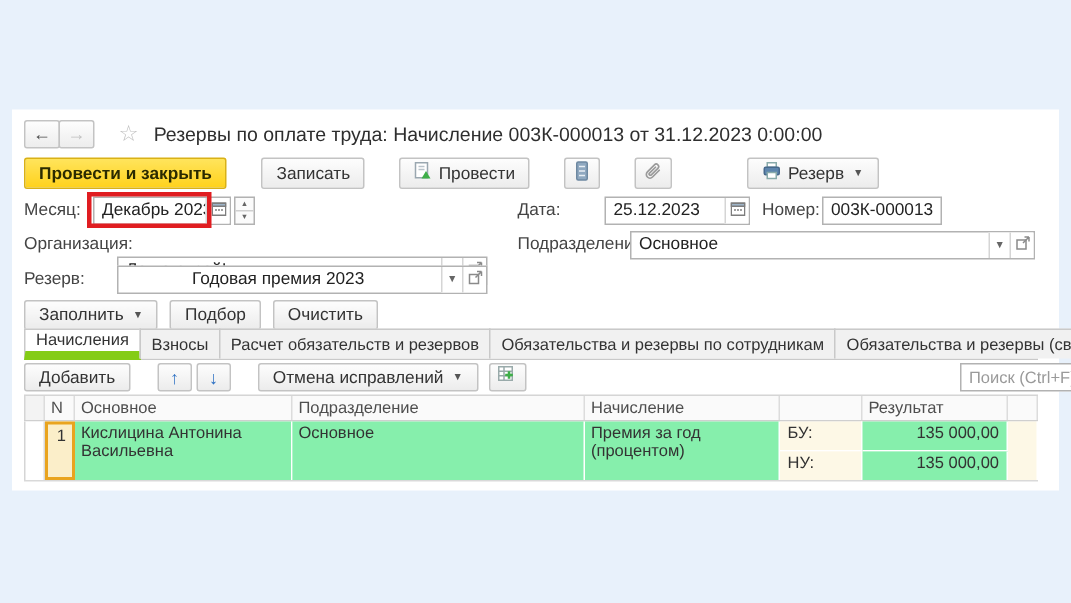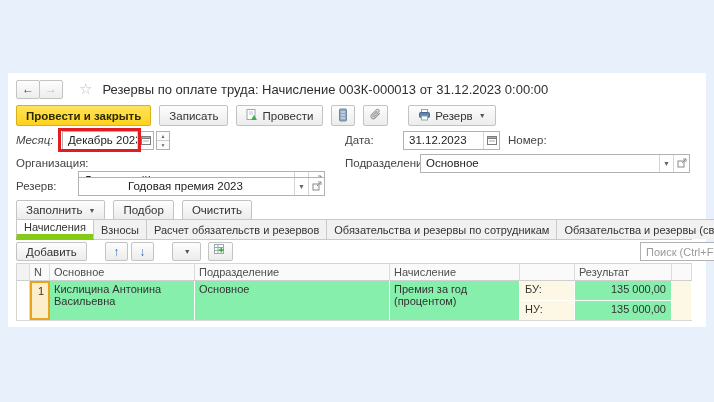--- a/index.html
+++ b/index.html
@@ -26,21 +26,21 @@
   .btn {
     height:21px; display:inline-flex; align-items:center; gap:4px; padding:0 9px;
     background:linear-gradient(#fdfdfd,#ececec); border:1px solid #c3c3c3; border-radius:2px;
     font-size:11.5px; color:#333; cursor:pointer; white-space:nowrap;
   }
   .btn.icon-only { padding:0 5px; }
   .btn.primary {
     background:linear-gradient(#ffe45c,#ffd21c); border-color:#d9b117; font-weight:bold; color:#2b2b00;
   }
   .caret { font-size:7px; color:#555; margin-left:2px; }
-  .toolbar { position:absolute; left:8px; top:32px; display:flex; gap:8px; align-items:flex-end; }
+  .toolbar { position:absolute; left:8px; top:32px; display:flex; gap:23px; align-items:flex-end; }
   .tb-gap { width:4px; }
 
   
   .flabel { position:absolute; font-size:11.5px; color:#444; height:19px; line-height:19px; }
   .field {
     position:absolute; height:19px; border:1px solid #b2b2b2; background:#fff;
     display:flex; align-items:stretch; font-size:11.5px; color:#222;
   }
   .field .txt { flex:1; padding:0 5px; line-height:17px; white-space:nowrap; overflow:hidden; }
   .fbtn {
@@ -154,21 +154,21 @@
               <rect x="3.5" y="0.5" width="6" height="3" fill="#fff" stroke="#8aa"></rect>
               <rect x="1.5" y="3.5" width="10" height="5" rx="1" fill="#5d85ad" stroke="#47698c"></rect>
               <rect x="3.5" y="7" width="6" height="4" fill="#fff" stroke="#8aa"></rect>
             </svg>
         </span>
         <span>Резерв</span>
         <span class="caret">▼</span>
       </div>
     </div>
 
-    <div class="flabel" style="left:8px; top:58px;font-style:italic;">Месяц:</div>
+    <div class="flabel" style="left:8px; top:58px;">Месяц:</div>
     <div class="field" style="left:54px; top:58px; width:92px;">
       <div class="txt">Декабрь 2023</div>
       <div class="fbtn">
         <span>
           <svg width="10" height="10" viewBox="0 0 10 10">
               <rect x="0.5" y="1.5" width="9" height="8" fill="#fff" stroke="#7d7d7d"></rect>
               <rect x="0.5" y="1.5" width="9" height="2" fill="#9db4c8" stroke="#7d7d7d"></rect>
               <circle cx="3" cy="6" r="0.7" fill="#888"></circle>
               <circle cx="5" cy="6" r="0.7" fill="#888"></circle>
               <circle cx="7" cy="6" r="0.7" fill="#888"></circle>
@@ -177,34 +177,37 @@
       </div>
     </div>
     <div class="spinner" style="left:148px; top:58px;">
       <div>▲</div>
       <div>▼</div>
     </div>
     <div class="red-box"></div>
 
     <div class="flabel" style="left:337px; top:58px;">Дата:</div>
     <div class="field" style="left:395px; top:58px; width:97px;">
-      <div class="txt">31.12.2023</div>
+      <div class="txt">25.12.2023</div>
       <div class="fbtn">
         <span>
           <svg width="10" height="10" viewBox="0 0 10 10">
               <rect x="0.5" y="1.5" width="9" height="8" fill="#fff" stroke="#7d7d7d"></rect>
               <rect x="0.5" y="1.5" width="9" height="2" fill="#9db4c8" stroke="#7d7d7d"></rect>
               <circle cx="3" cy="6" r="0.7" fill="#888"></circle>
               <circle cx="5" cy="6" r="0.7" fill="#888"></circle>
               <circle cx="7" cy="6" r="0.7" fill="#888"></circle>
             </svg>
         </span>
       </div>
     </div>
     <div class="flabel" style="left:500px; top:58px;">Номер:</div>
+    <div class="field" style="left:540px; top:58px; width:80px;">
+      <div class="txt">003К-000013</div>
+    </div>
 
     <div class="flabel" style="left:8px; top:81px;">Организация:</div>
     <div class="field" style="left:70px; top:98px; width:247px;">
       <div class="txt">Легко-строй!</div>
       <div class="fbtn" style="width:14px;">
           <span class="caret">▼</span>
         </div>
       <div class="fbtn">
         <span>
           <svg width="10" height="10" viewBox="0 0 10 10">
@@ -284,20 +287,21 @@
         </div>
       <div class="tb-gap"></div>
       <div class="btn icon-only arrowbtn">
           <span>↑</span>
         </div>
       <div class="btn icon-only arrowbtn">
           <span>↓</span>
         </div>
       <div class="tb-gap"></div>
       <div class="btn">
+        <span>Отмена исправлений</span>
         <span class="caret">▼</span>
       </div>
       <div class="btn icon-only">
         <span>
           <svg width="13" height="13" viewBox="0 0 13 13">
               <rect x="0.5" y="0.5" width="9" height="9" fill="#fff" stroke="#9aa"></rect>
               <line x1="0.5" y1="3.5" x2="9.5" y2="3.5" stroke="#9aa"></line>
               <line x1="0.5" y1="6.5" x2="9.5" y2="6.5" stroke="#9aa"></line>
               <line x1="4" y1="0.5" x2="4" y2="9.5" stroke="#9aa"></line>
               <path d="M10 7 h2 v2 h2 v2 h-2 v2 h-2 v-2 h-2 v-2 h2 Z" transform="translate(-2,-2.5) scale(0.85)" fill="#3fae49"></path>

